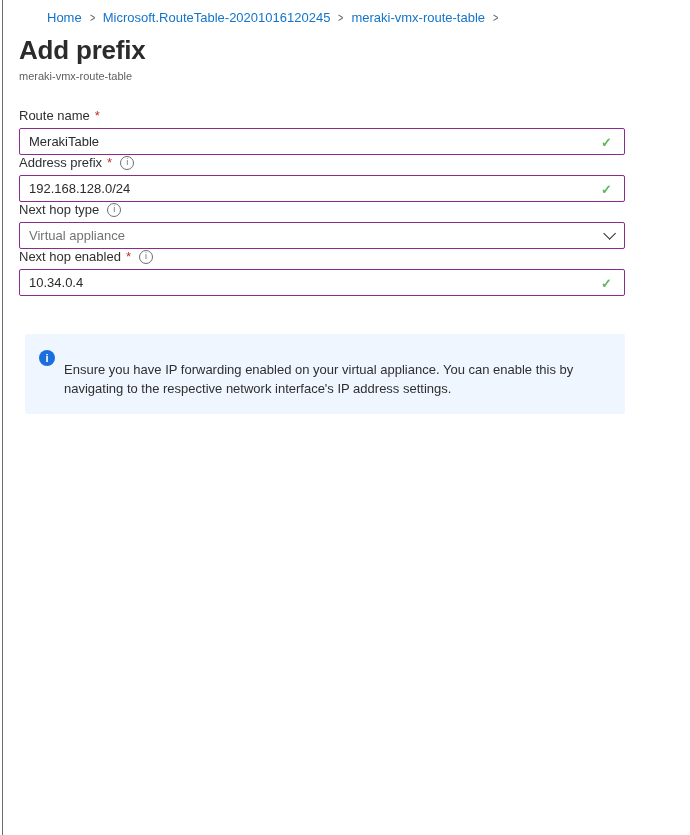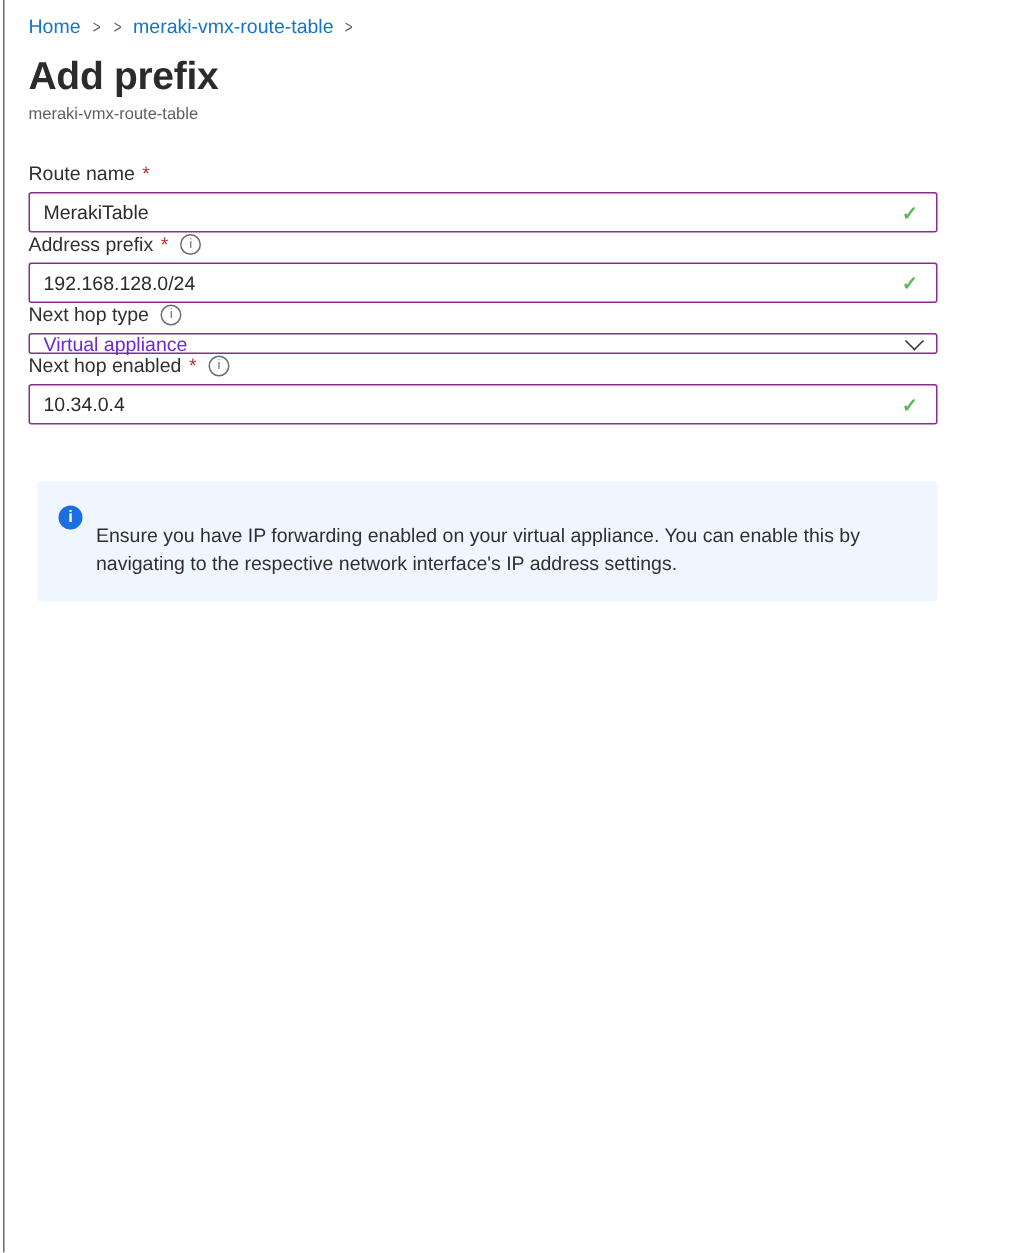--- a/index.html
+++ b/index.html
@@ -11,21 +11,21 @@
     position: relative;
     overflow: hidden;
   }
   .blade {
     position: absolute; top: 0; left: 2px; right: 0; bottom: 0;
     border-left: 1px solid #6b6b6b;
     background: #ffffff;
     padding: 8px 0 0 16px;
   }
   
-  .breadcrumb { font-size: 13px; display: flex; align-items: center; gap: 7px; margin-top: 2px; }
+  .breadcrumb { font-size: 13px; display: flex; align-items: center; gap: 7px; margin-top: 2px; margin-left: 28px; }
   .crumb { color: #1374cc; cursor: pointer; text-decoration: none; }
   .crumb-sep { color: #605e5c; font-size: 12px; transform: scaleX(0.75); display: inline-block; }
   
   .page-title { font-size: 26px; font-weight: bold; color: #2b2b2b; margin-top: 10px; letter-spacing: -0.2px; }
   .page-subtitle { font-size: 11px; color: #5f5f5f; margin-top: 4px; }
   
   .form { margin-top: 26px; }
   .field { }
   .field-label { font-size: 13px; color: #2f2f2f; margin-bottom: 5px; display: flex; align-items: center; gap: 4px; }
   .req { color: #bc2f32; margin-left: 1px; }
@@ -41,24 +41,24 @@
     font-family: "Liberation Sans", sans-serif;
     font-size: 13px; color: #2b2b2b;
     padding: 0 28px 0 9px;
     outline: none; background: #fff;
   }
   .valid-check {
     position: absolute; right: 9px; top: 50%; transform: translateY(-50%);
     color: #5db85d; font-size: 13px; font-weight: bold; pointer-events: none;
   }
   .dropdown {
-    width: 606px; height: 14px;
+    width: 606px; height: 27px;
     border: 1px solid #8a2c8f; border-radius: 2px;
     display: flex; align-items: center; justify-content: space-between;
-    padding: 0 12px 0 9px; font-size: 13px; color: #6d28d9;
+    padding: 0 12px 0 9px; font-size: 13px; color: #737373;
     cursor: pointer; background: #fff;
   }
   .chevron-down {
     width: 9px; height: 9px;
     border-right: 1.5px solid #323130; border-bottom: 1.5px solid #323130;
     transform: rotate(45deg) translateY(-3px);
     display: inline-block;
   }
   
   .info-banner {
@@ -80,20 +80,21 @@
   .banner-text { font-size: 13px; color: #2f2f2f; line-height: 1.45; max-width: 540px; margin-top: 12px; }
 </style>
 </head>
 <body>
 
 <div class="blade">
 
   <nav class="breadcrumb">
     <a class="crumb" href="#">Home</a>
     <span class="crumb-sep">&gt;</span>
+    <a class="crumb" href="#">Microsoft.RouteTable-20201016120245</a>
     <span class="crumb-sep">&gt;</span>
     <a class="crumb" href="#">meraki-vmx-route-table</a>
     <span class="crumb-sep">&gt;</span>
   </nav>
 
   <h1 class="page-title">Add prefix</h1>
   <div class="page-subtitle">meraki-vmx-route-table</div>
 
   <div class="form">
 

